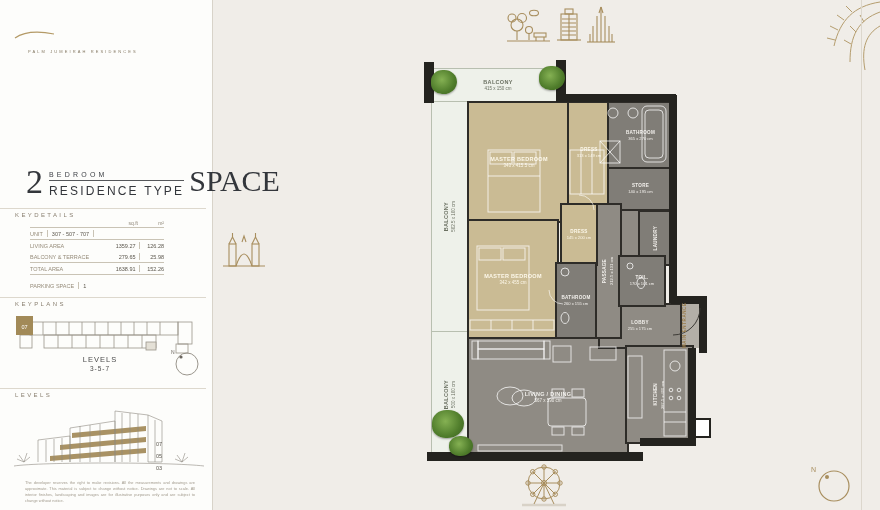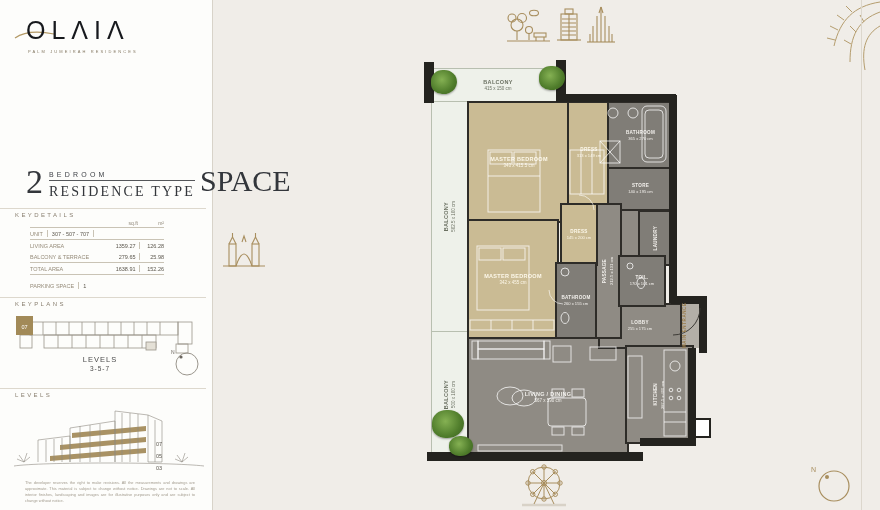--- a/index.html
+++ b/index.html
@@ -10,21 +10,21 @@
            border-right:1px solid #d8d3c9;}
   .hr{position:absolute;left:0;width:206px;height:1px;background:#ddd8cd;}
   .sect-h{position:absolute;font-size:6px;letter-spacing:2.4px;color:#8b8172;}
   #logo{position:absolute;left:26px;top:16px;font-size:25px;letter-spacing:6px;color:#17191d;}
   #logo-swoosh{position:absolute;left:14px;top:28px;}
   #tagline{position:absolute;left:28px;top:49px;font-size:4px;letter-spacing:2.1px;color:#857963;}
   #title{position:absolute;left:26px;top:168px;display:flex;align-items:flex-start;}
   .t-num{font-family:"Liberation Serif",serif;font-size:34px;line-height:.85;color:#33363b;}
   .t-mid{display:flex;flex-direction:column;margin:3px 5px 0 6px;}
   .t-b{font-size:7px;letter-spacing:3.2px;color:#3e4146;padding-bottom:2px;border-bottom:1px solid #55575a;}
-  .t-r{font-size:14px;letter-spacing:2.2px;color:#33363b;padding-top:3px;white-space:nowrap;font-family:Liberation Serif, serif;}
+  .t-r{font-size:12px;letter-spacing:2.2px;color:#33363b;padding-top:3px;white-space:nowrap;}
   .t-code{font-family:"Liberation Serif",serif;font-size:30px;line-height:.85;color:#33363b;}
   #kd{position:absolute;left:30px;top:220px;width:134px;color:#5b564c;}
   .kd-head{display:flex;font-size:5px;color:#8f8779;}
   .kd-head .sp{flex:1;} .kd-head .c1{width:34px;text-align:right;} .kd-head .c2{width:26px;text-align:right;}
   .kd-unit{display:flex;align-items:center;border-top:1px solid #c9c3b5;border-bottom:1px solid #c9c3b5;
            padding:2px 0;font-size:5.5px;margin-top:1px;}
   .bar{width:1px;height:7px;background:#c9c3b5;margin:0 4px;}
   .kd-lab{color:#968c7a;}
   .kd-row{display:flex;align-items:center;padding:2px 0;font-size:5.5px;}
   .kd-row .lab{width:74px;color:#968c7a;}
@@ -62,21 +62,20 @@
 </head>
 <body>
 
 <div id="page">
 
   <div id="sidebar">
 
     <svg id="logo-swoosh" width="42" height="14" viewBox="0 0 42 14">
       <path d="M1,10 Q14,1 40,6" stroke="#b49a66" stroke-width="1.2" fill="none"></path>
     </svg>
-    <div id="logo">OLΛIΛ</div>
     <div id="tagline">PALM JUMEIRAH RESIDENCES</div>
 
     <div id="title">
       <span class="t-num">2</span>
       <span class="t-mid">
         <span class="t-b">BEDROOM</span>
         <span class="t-r">RESIDENCE TYPE</span>
       </span>
       <span class="t-code">SPACE</span>
     </div>

